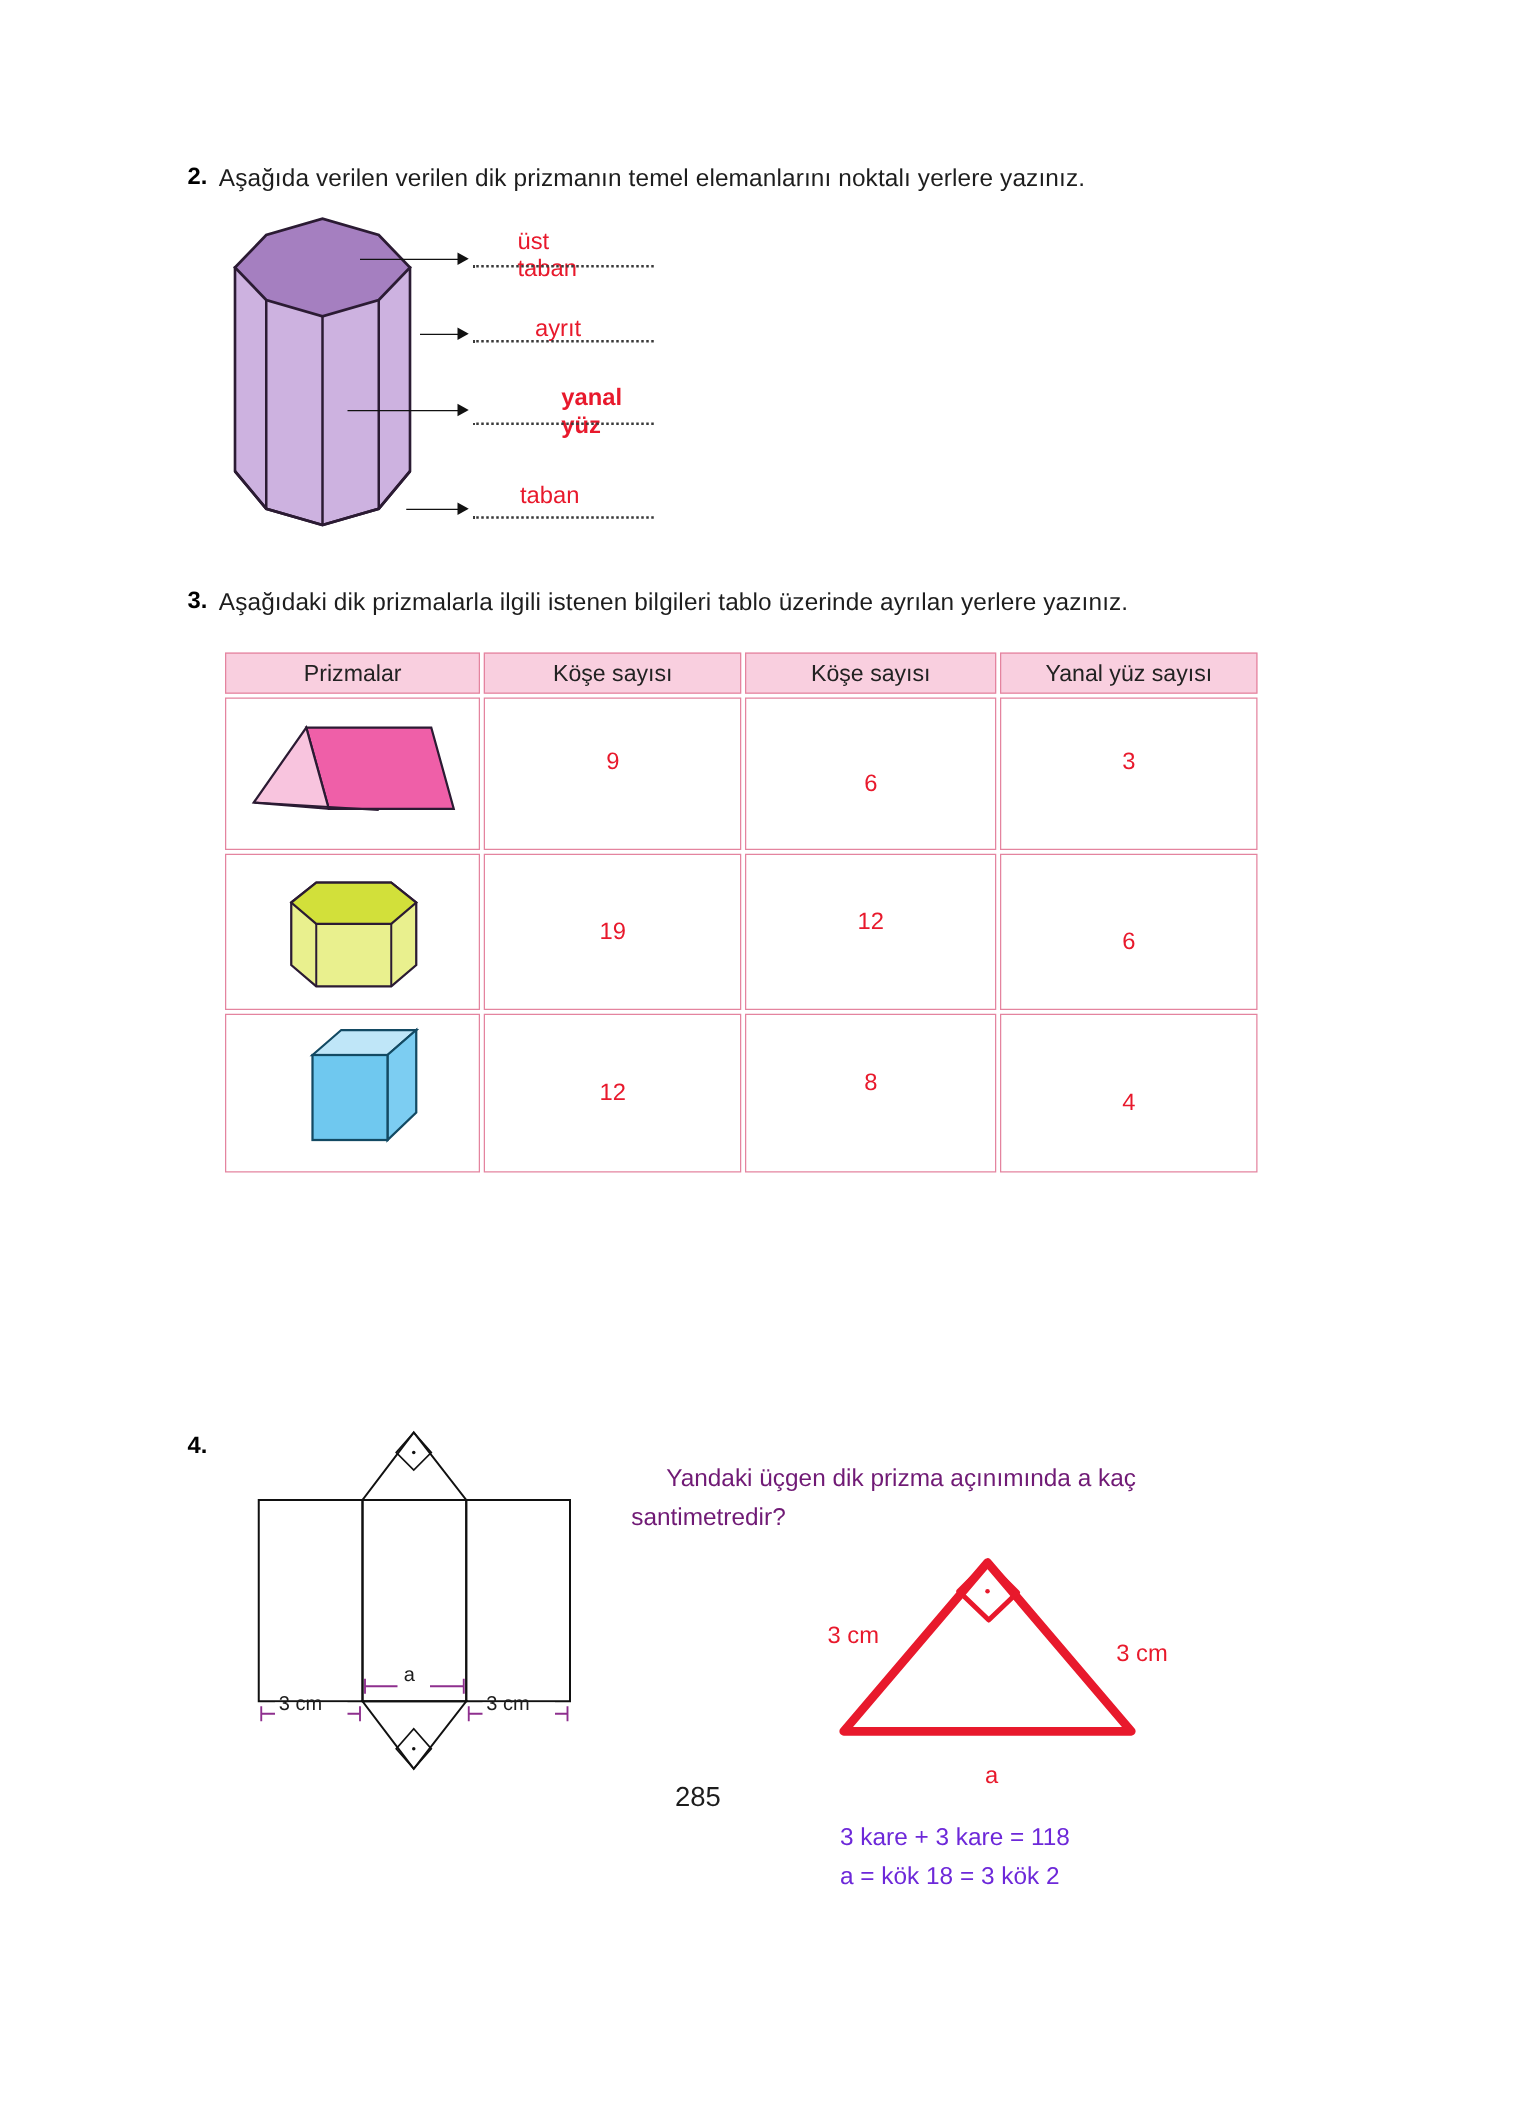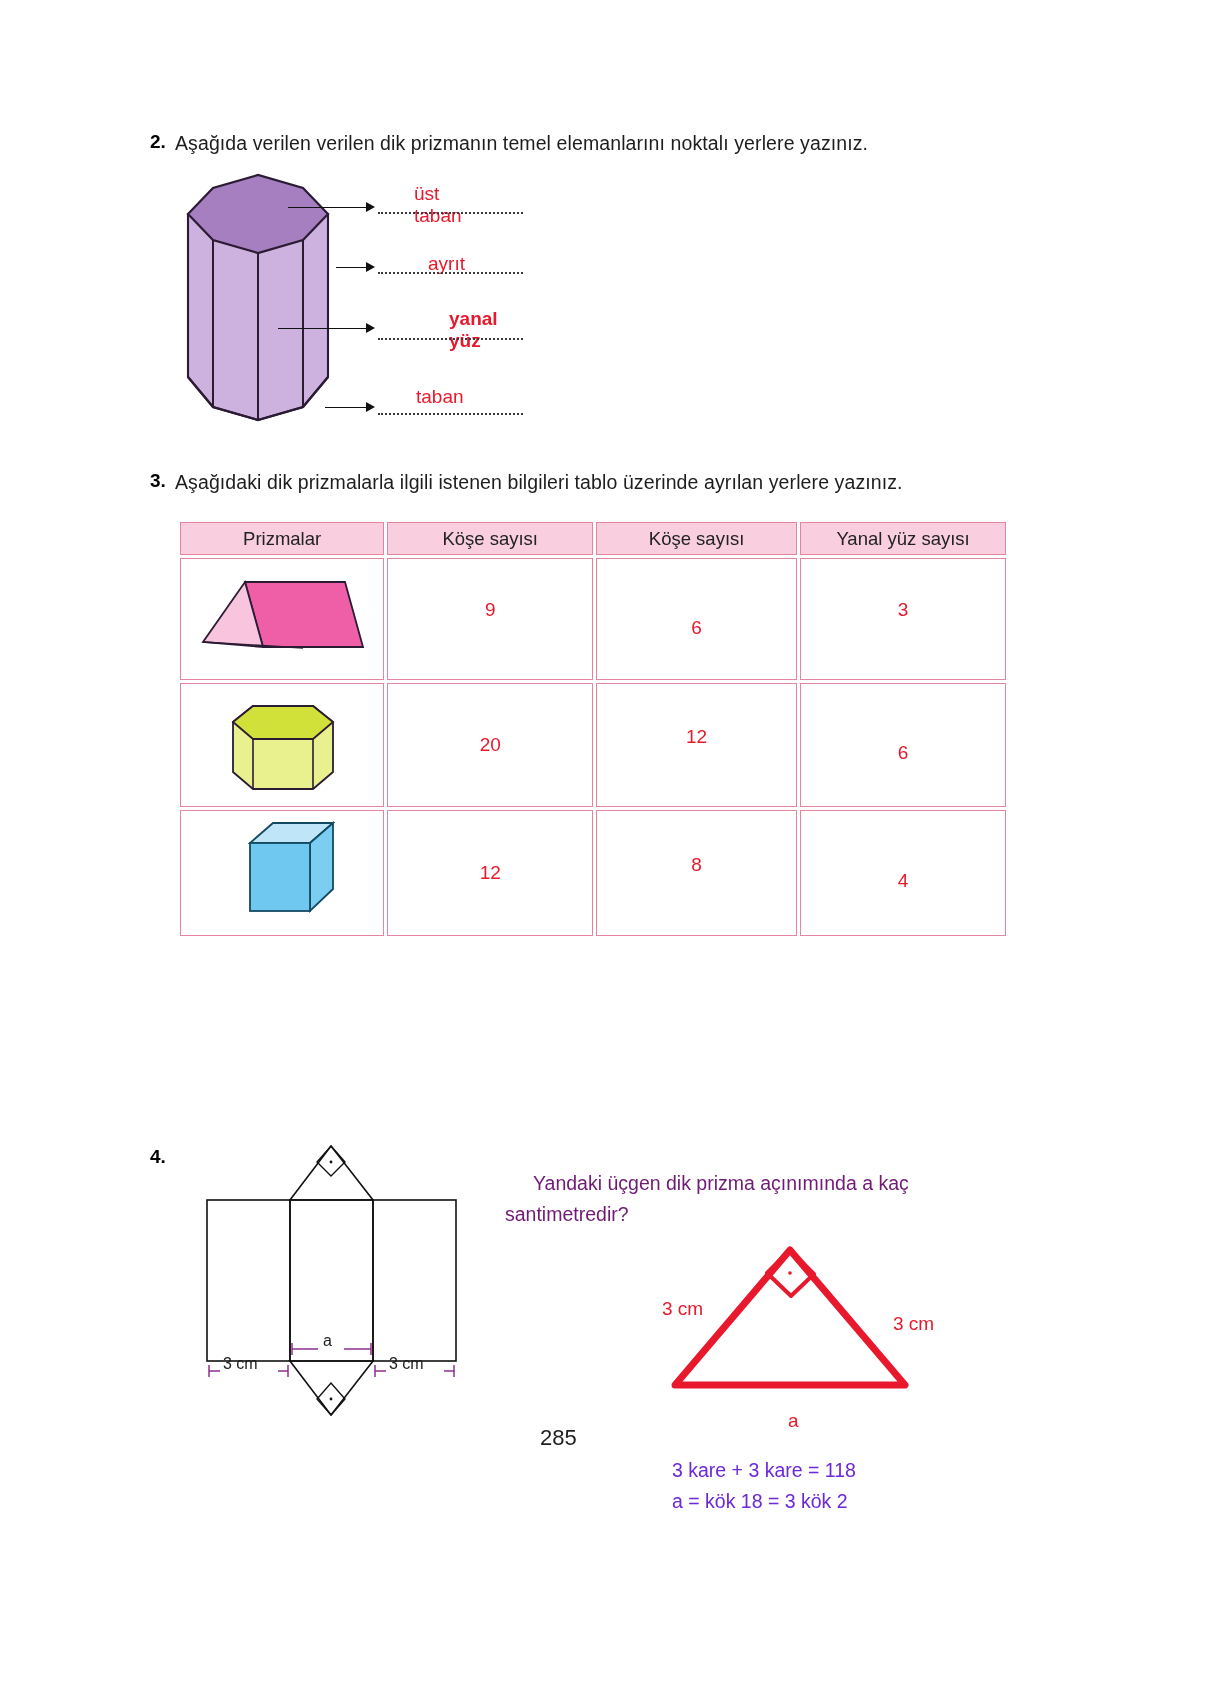--- a/index.html
+++ b/index.html
@@ -225,21 +225,21 @@
     <tr>
       <td class="shape-cell">
         <svg width="175" height="118" viewBox="0 0 175 118">
           <polygon points="38,38 38,88 58,105 118,105 138,88 138,38 118,22 58,22" fill="#e9f08e" stroke="#2b1b33" stroke-width="1.8"></polygon>
           <line x1="58" y1="52" x2="58" y2="105" stroke="#2b1b33" stroke-width="1.6"></line>
           <line x1="118" y1="52" x2="118" y2="105" stroke="#2b1b33" stroke-width="1.6"></line>
           <polygon points="38,38 58,22 118,22 138,38 118,55 58,55" fill="#d2e03a" stroke="#2b1b33" stroke-width="1.8"></polygon>
         </svg>
       </td>
       <td>
-        <span class="ans">20</span>
+        <span class="ans">19</span>
       </td>
       <td>
         <span class="ans" style="margin-top:-16px;">12</span>
       </td>
       <td>
         <span class="ans" style="margin-top:16px;">6</span>
       </td>
     </tr>
 
     <tr>

